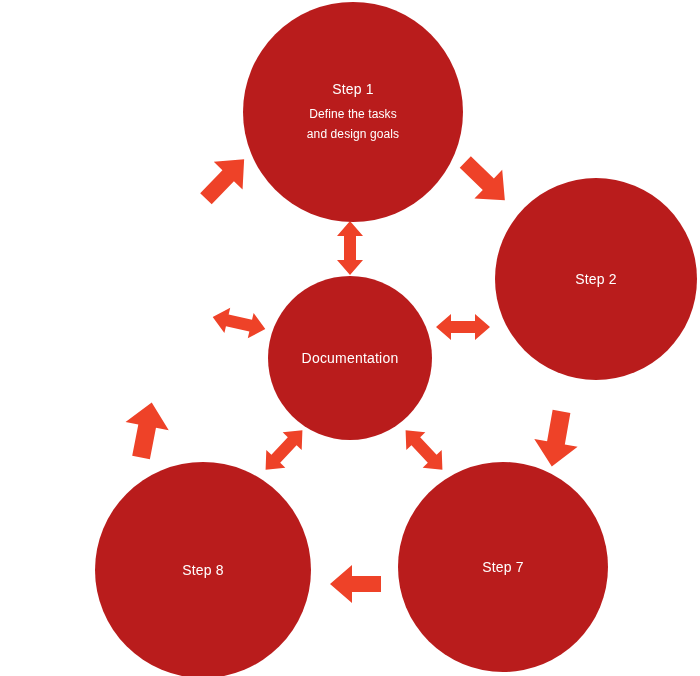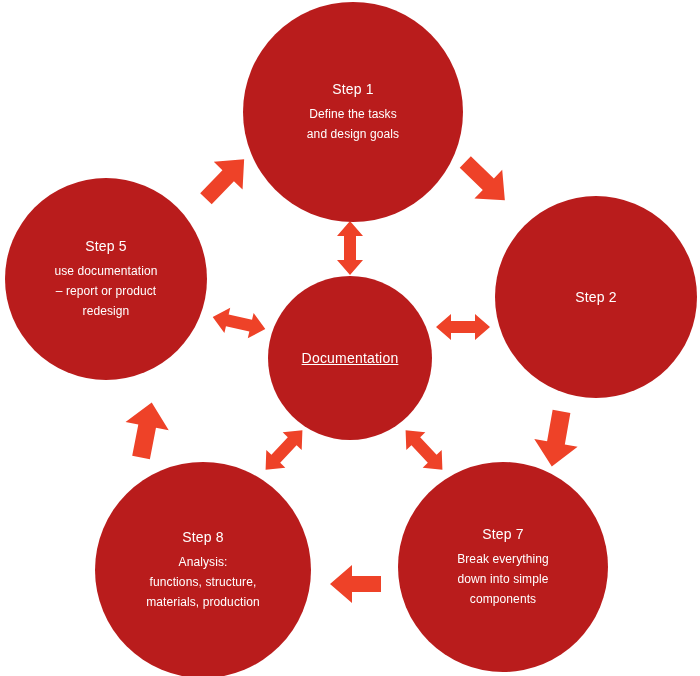--- a/index.html
+++ b/index.html
@@ -45,42 +45,42 @@
     white-space: pre-line;
     margin-top: 6px;
   }
   
   #node-step1 {
     left: 243px; top: 2px;
     width: 220px; height: 220px;
     padding: 0 22px;
   }
   #node-step2 {
-    left: 495px; top: 196px;
+    left: 495px; top: 178px;
     width: 202px; height: 202px;
     padding: 0 10px;
   }
   #node-step3 {
     left: 398px; top: 462px;
     width: 210px; height: 210px;
     padding: 0 16px;
   }
   #node-step4 {
     left: 95px; top: 462px;
     width: 216px; height: 216px;
     padding: 0 12px;
   }
   #node-step5 {
     left: 5px; top: 178px;
     width: 202px; height: 202px;
     padding: 0 12px;
   }
   #node-center {
     left: 268px; top: 276px;
-    width: 164px; height: 164px; text-decoration: underline;
+    width: 164px; height: 164px;
   }
   #node-center .node-title {
     font-size: 14px;
     margin: 0;
   }
   .arrow-layer {
     position: absolute;
     left: 0; top: 0;
     width: 700px; height: 676px;
     pointer-events: none;
@@ -139,36 +139,24 @@
     <div class="node-body">Define the tasks
 and design goals</div>
   </div>
 
   <div class="node" id="node-step2">
     <div class="node-title">Step 2</div>
   </div>
 
   <div class="node" id="node-step3">
     <div class="node-title">Step 7</div>
-    <div class="node-body">Break everything
-down into simple
-components</div>
   </div>
 
   <div class="node" id="node-step4">
     <div class="node-title">Step 8</div>
-    <div class="node-body">Analysis:
-functions, structure,
-materials, production</div>
   </div>
 
-  <div class="node" id="node-step5">
-    <div class="node-title">Step 5</div>
-    <div class="node-body">use documentation
-– report or product
-redesign</div>
-  </div>
 
   <div class="node" id="node-center">
     <div class="node-title">Documentation</div>
   </div>
 
 </div>
 
 </body></html>

